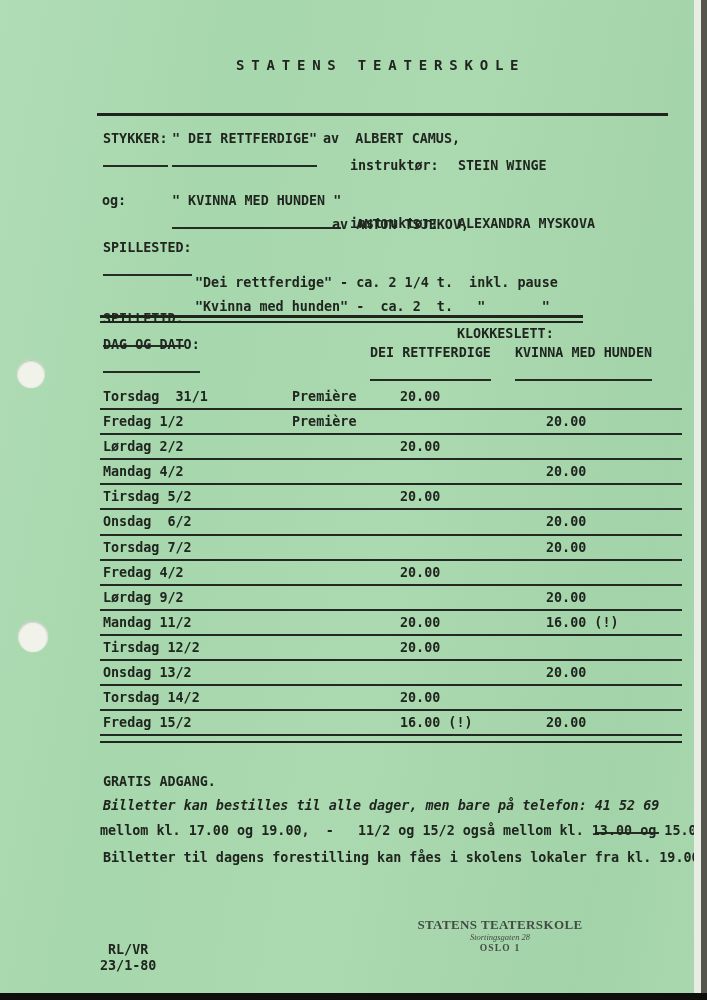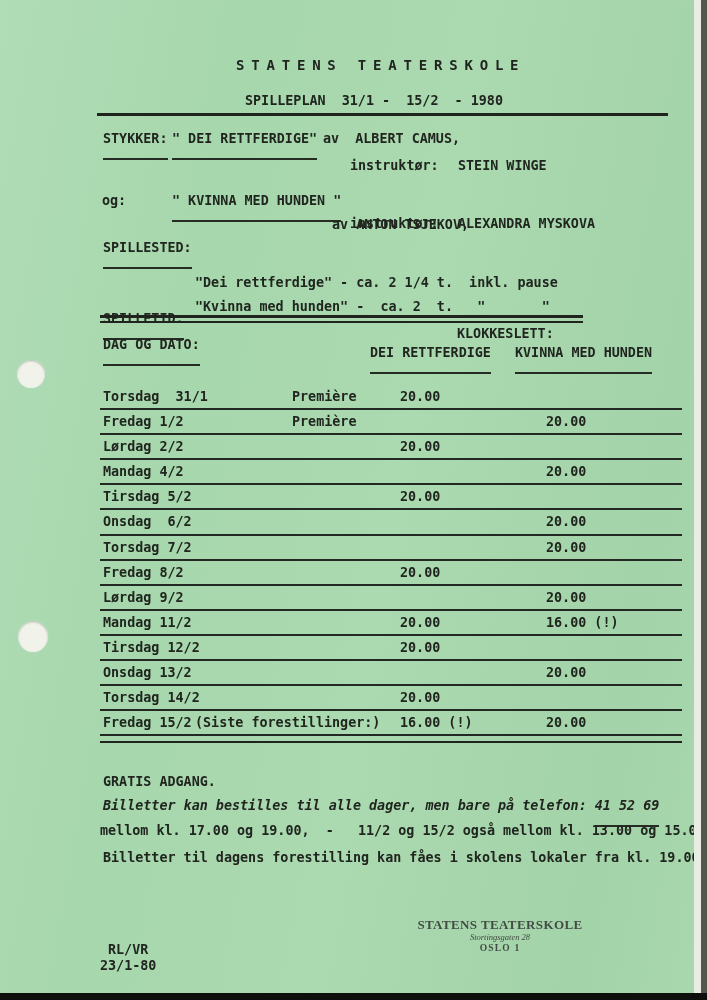--- a/index.html
+++ b/index.html
@@ -10,21 +10,21 @@
     background:linear-gradient(100deg,#b0dcb6 0%,#a7d7ac 28%,#abd9b0 55%,#a3d3a8 85%,#a9d8ae 100%);
     font-family:"DejaVu Sans Mono", monospace;
     color:#20261f;
   }
   .txt{
     position:absolute;
     white-space:pre;
     font:700 13.4px/17px "DejaVu Sans Mono", monospace;
     color:#20261f;
   }
-  .u{border-bottom:2px solid #262c24;padding-bottom:11px;display:inline-block;}
+  .u{border-bottom:2px solid #262c24;padding-bottom:18px;display:inline-block;}
   .rule{position:absolute;background:#1f251e;}
   .drule{position:absolute;border-top:3px solid #1f251e;border-bottom:2px solid #1f251e;height:3px;background:transparent;}
   .title{letter-spacing:6.8px;}
   
   .rows{position:absolute;left:100px;top:385px;width:582px;}
   .t-row{position:relative;height:23.1px;border-bottom:2px solid #232922;}
   .t-row span{position:absolute;top:3px;white-space:pre;font:700 13.4px/17px "DejaVu Sans Mono", monospace;color:#20261f;}
   .c-day{left:3px;text-align:right;}
   .c-note{left:192px;}
   .c-note.note-early{left:95px;}
@@ -41,21 +41,20 @@
   .edge-right-white{position:absolute;right:6px;top:0;width:7px;height:994px;background:#e9ece2;}
   .edge-right-dark{position:absolute;right:0;top:0;width:6px;height:1000px;background:#55564e;}
   .edge-bottom{position:absolute;left:0;bottom:0;width:707px;height:7px;background:#0e0e0c;}
 </style>
 </head>
 <body>
 
 <div class="paper">
 
   <div class="txt title" style="top:57px;left:236px;font-size:14px;">STATENS TEATERSKOLE</div>
-  <div class="txt" style="top:92px;left:245px;">SPILLEPLAN  31/1 -  15/2  - 1980</div>
   <div class="rule" style="top:113px;left:97px;width:571px;height:3px;"></div>
 
   <div class="txt" style="top:130px;left:103px;"><span class="u">STYKKER:</span></div>
   <div class="txt" style="top:130px;left:172px;"><span class="u">" DEI RETTFERDIGE"</span></div>
   <div class="txt" style="top:130px;left:323px;">av  ALBERT CAMUS,</div>
   <div class="txt" style="top:157px;left:350px;">instruktør:</div>
   <div class="txt" style="top:157px;left:458px;">STEIN WINGE</div>
 
   <div class="txt" style="top:192px;left:102px;">og:</div>
   <div class="txt" style="top:192px;left:172px;"><span class="u">" KVINNA MED HUNDEN "</span></div>
@@ -112,21 +111,21 @@
       <span class="c-dei"></span>
       <span class="c-kvinna">20.00</span>
     </div>
       <div class="t-row">
       <span class="c-day">Torsdag 7/2</span>
       <span class="c-note"></span>
       <span class="c-dei"></span>
       <span class="c-kvinna">20.00</span>
     </div>
       <div class="t-row">
-      <span class="c-day">Fredag 8/2</span>
+      <span class="c-day">Fredag 4/2</span>
       <span class="c-note"></span>
       <span class="c-dei">20.00</span>
       <span class="c-kvinna"></span>
     </div>
       <div class="t-row">
       <span class="c-day">Lørdag 9/2</span>
       <span class="c-note"></span>
       <span class="c-dei"></span>
       <span class="c-kvinna">20.00</span>
     </div>
@@ -149,21 +148,20 @@
       <span class="c-kvinna">20.00</span>
     </div>
       <div class="t-row">
       <span class="c-day">Torsdag 14/2</span>
       <span class="c-note"></span>
       <span class="c-dei">20.00</span>
       <span class="c-kvinna"></span>
     </div>
       <div class="t-row">
       <span class="c-day">Fredag 15/2</span>
-      <span class="c-note note-early">(Siste forestillinger:)</span>
       <span class="c-dei">16.00 (!)</span>
       <span class="c-kvinna">20.00</span>
     </div>
     </div>
   <div class="rule" style="top:741px;left:100px;width:582px;height:2px;"></div>
 
   <div class="txt" style="top:773px;left:103px;">GRATIS ADGANG.</div>
   <div class="txt" style="top:797px;left:103px;font-style:italic;"><span>Billetter kan bestilles til alle dager, men bare på telefon: </span><span class="u">41 52 69</span></div>
   <div class="txt" style="top:822px;left:100px;">mellom kl. 17.00 og 19.00,  -   11/2 og 15/2 også mellom kl. 13.00 og 15.00</div>
   <div class="txt" style="top:849px;left:103px;">Billetter til dagens forestilling kan fåes i skolens lokaler fra kl. 19.00,</div>

